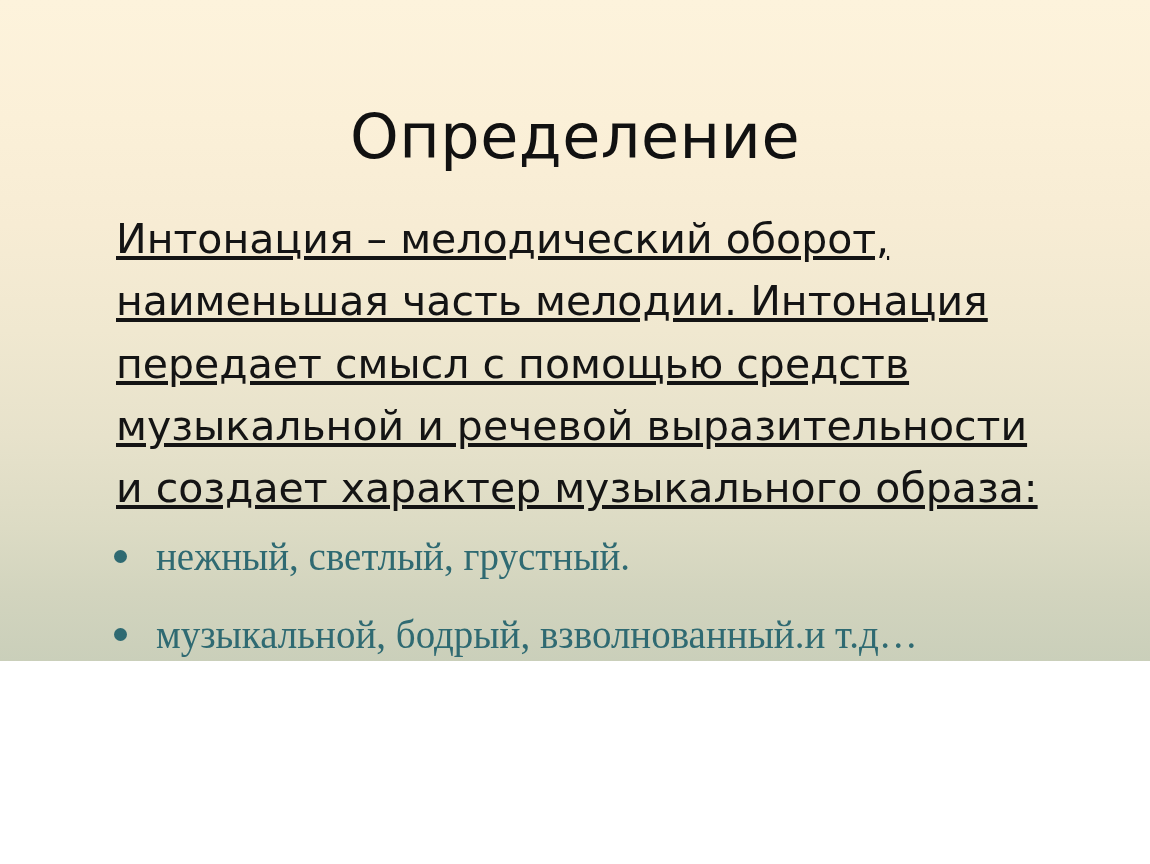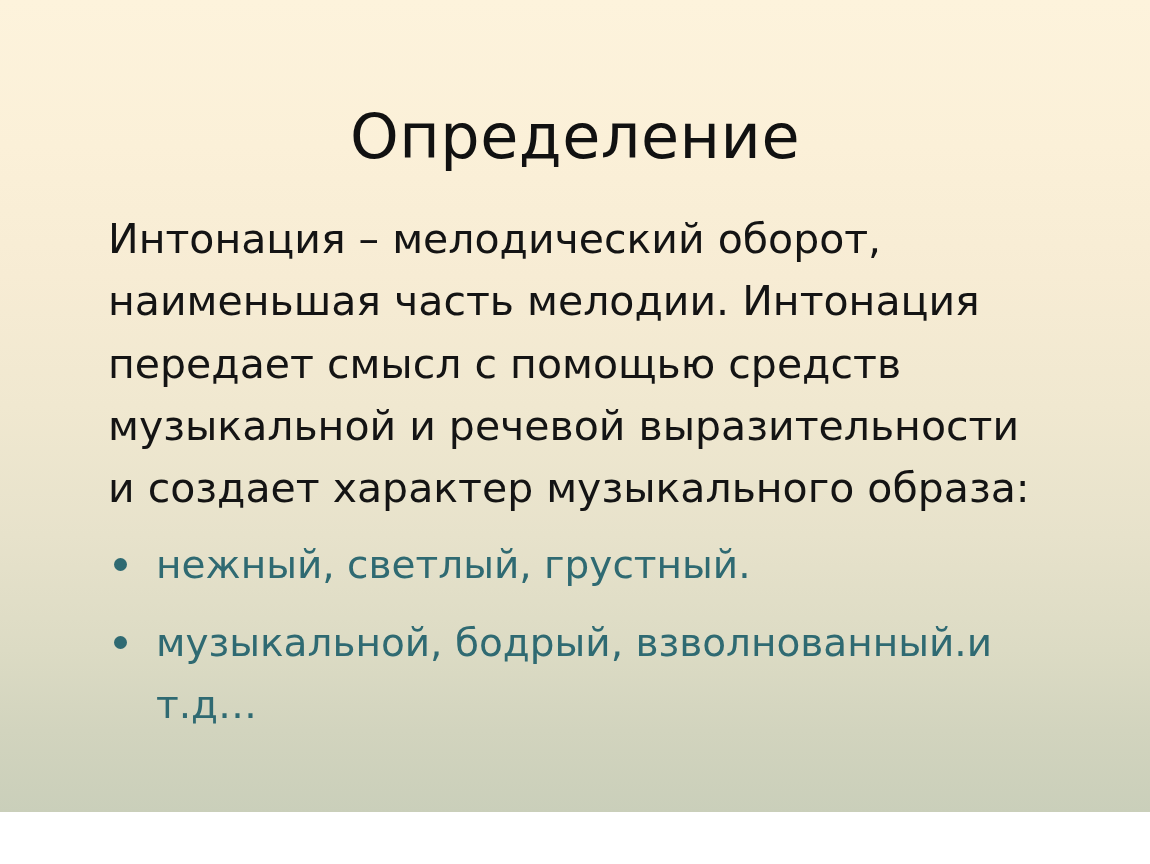--- a/index.html
+++ b/index.html
@@ -10,21 +10,21 @@
     width: 1150px;
     height: 864px;
     font-family: "DejaVu Sans", sans-serif;
     background: #ffffff;
     overflow: hidden;
   }
 
   .slide {
     position: relative;
     width: 1150px;
-    height: 812px;
+    height: 661px;
     box-sizing: border-box;
     background: linear-gradient(to bottom,
         #fdf3dc 0%,
         #fbf0d8 18%,
         #f7ecd4 34%,
         #f0e8d0 50%,
         #e7e2cb 66%,
         #dcdbc4 80%,
         #d2d4be 90%,
         #cacfba 100%);
@@ -48,28 +48,30 @@
     position: absolute;
     left: 108px;
     right: 70px;
     top: 208px;
   }
 
   .paragraph {
     font-size: 41px;
     line-height: 1.52;
     color: #141414;
-    margin: 0 0 6px 0;
+    margin: 0 0 6px 8px;
     max-width: 930px;
+    text-decoration: underline;
   }
 
   ul.bullets {
     list-style: none;
-    margin: 14px 0 0 0;
+    margin: 6px 0 0 0;
     padding: 0;
+    font-family: Liberation Serif, serif;
   }
 
   ul.bullets li {
     position: relative;
     padding-left: 48px;
     font-size: 39px;
     line-height: 1.6;
     color: #2f6a72;
     margin-bottom: 16px;
   }

